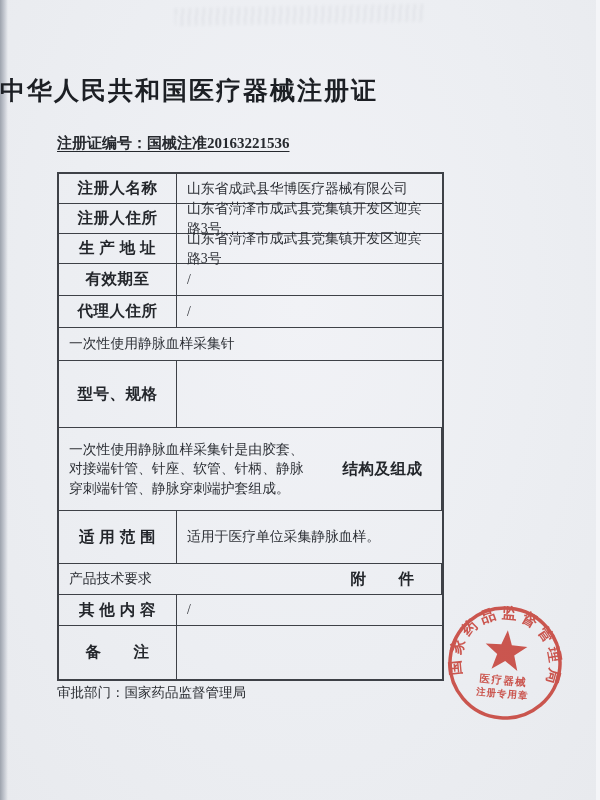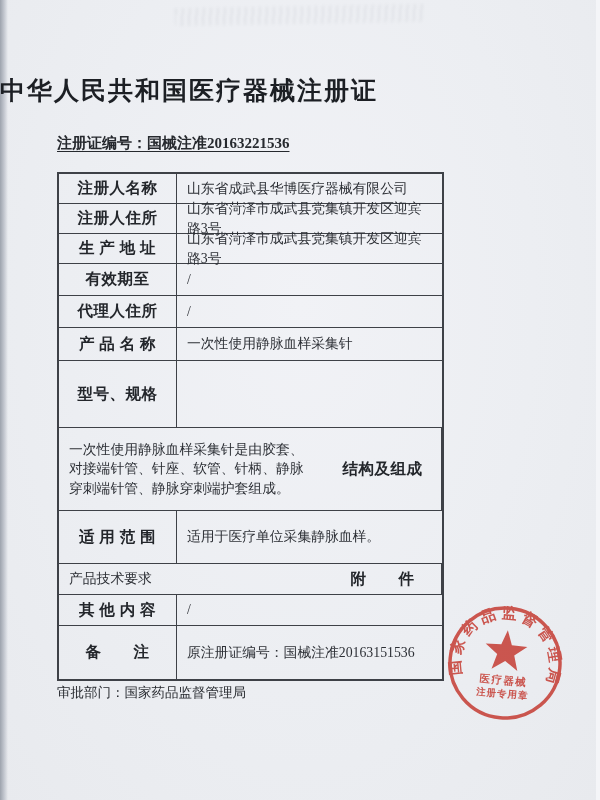--- a/index.html
+++ b/index.html
@@ -61,21 +61,20 @@
     </div>
     <div class="row" style="height:32px">
       <div class="cell label">有效期至</div>
       <div class="cell value">/</div>
     </div>
     <div class="row" style="height:32px">
       <div class="cell label">代理人住所</div>
       <div class="cell value">/</div>
     </div>
     <div class="row" style="height:33px">
-      <div class="cell label">产 品 名 称</div>
       <div class="cell value">一次性使用静脉血样采集针</div>
     </div>
     <div class="row" style="height:67px">
       <div class="cell label">型号、规格</div>
     </div>
     <div class="row" style="height:83px">
       <div class="cell value">一次性使用静脉血样采集针是由胶套、对接端针管、针座、软管、针柄、静脉穿刺端针管、静脉穿刺端护套组成。</div>
       <div class="cell label">结构及组成</div>
     </div>
     <div class="row" style="height:53px">
@@ -85,21 +84,20 @@
     <div class="row" style="height:31px">
       <div class="cell value">产品技术要求</div>
       <div class="cell label">附　　件</div>
     </div>
     <div class="row" style="height:31px">
       <div class="cell label">其 他 内 容</div>
       <div class="cell value">/</div>
     </div>
     <div class="row" style="height:53px">
       <div class="cell label">备　　注</div>
-      <div class="cell value">原注册证编号：国械注准20163151536</div>
     </div>
   </div>
 
   <div class="footer-left">审批部门：国家药品监督管理局</div>
 
 
   <svg class="stamp" viewBox="0 0 130 130" aria-hidden="true">
     <circle cx="65" cy="65" r="55" fill="none" stroke="currentColor" stroke-width="3.5"></circle>
     <defs>
       <path id="arcpath" d="M 24.2 84 A 45 45 0 1 1 105.8 84" fill="none"></path>

